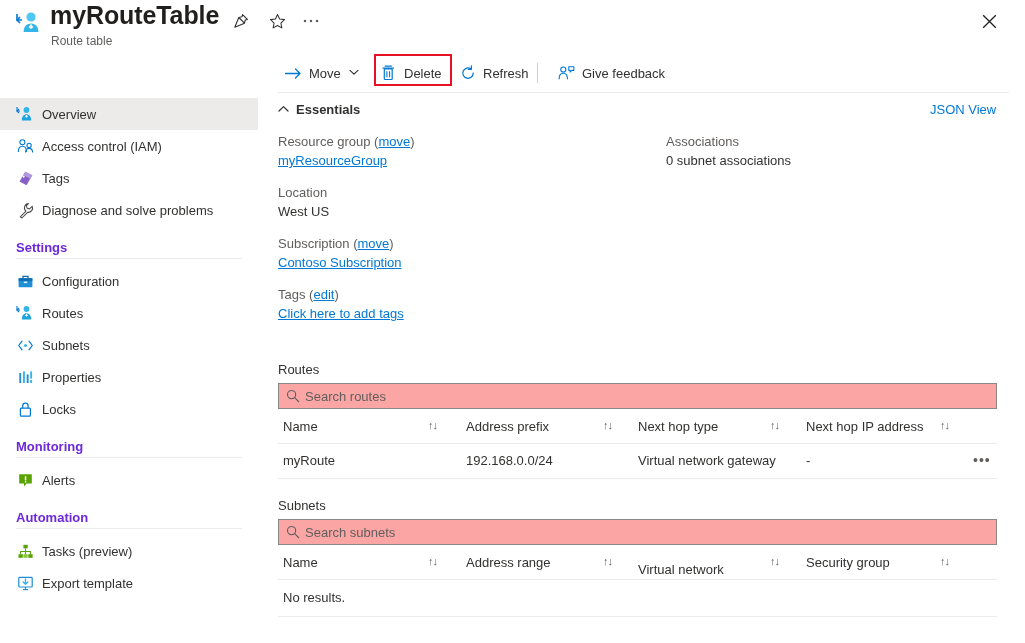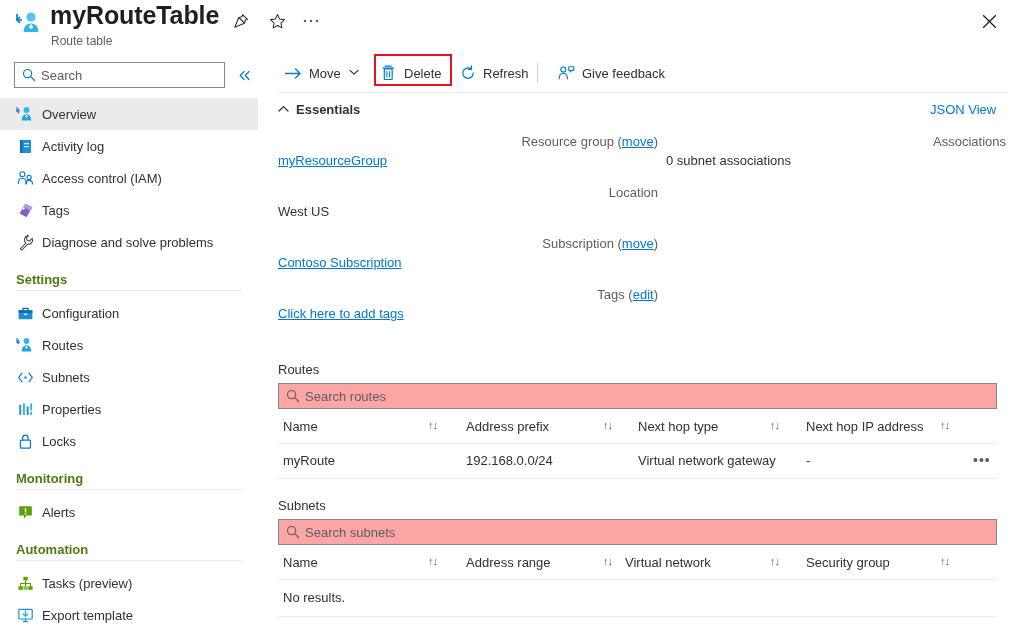--- a/index.html
+++ b/index.html
@@ -145,21 +145,21 @@
     font-size: 13px;
     color: #323130;
     white-space: nowrap;
   }
   .nav-section {
     padding-left: 16px;
     padding-top: 14px;
     padding-bottom: 3px;
     font-size: 13px;
     font-weight: 600;
-    color: #4d7c0f;
+    color: #6d28d9;
   }
   .nav-divider {
     height: 1px;
     background: #edebe9;
     margin: 0 16px 6px 16px;
   }
 
   
   #content {
     position: absolute;
@@ -261,21 +261,20 @@
     width: 731px;
   }
   .ess-col-left { position: absolute; left: 0; top: 0; width: 380px; }
   .ess-col-right { position: absolute; left: 388px; top: 0; width: 340px; }
   .ess-field { margin-bottom: 13px; }
   .ess-label {
     font-size: 13px;
     color: #605e5c;
     line-height: 19px;
     white-space: nowrap;
-    text-align: right;
   }
   .ess-value {
     font-size: 13px;
     color: #323130;
     line-height: 19px;
     white-space: nowrap;
   }
   .ess-link {
     font-size: 13px;
     color: #0078d4;
@@ -423,60 +422,33 @@
 
   <div id="close-button">
     <svg width="15" height="15" viewBox="0 0 15 15">
       <path d="M1.2 1.2 L13.8 13.8 M13.8 1.2 L1.2 13.8" stroke="#201f1e" stroke-width="1.3"></path>
     </svg>
   </div>
 </div>
 
 <div id="sidebar">
 
-  <div id="sidebar-search-row">
-    <div id="sidebar-search-box">
-      <div id="sidebar-search-icon">
-        <svg width="14" height="14" viewBox="0 0 14 14">
-          <circle cx="5.6" cy="5.6" r="4.1" fill="none" stroke="#0078d4" stroke-width="1.1"></circle>
-          <path d="M8.7 8.7 L13 13" stroke="#0078d4" stroke-width="1.1"></path>
-        </svg>
-      </div>
-      <input id="sidebar-search-input" type="text" placeholder="Search" style="">
-    </div>
-    <div id="sidebar-collapse-button">
-      <svg width="13" height="13" viewBox="0 0 13 13">
-        <path d="M6 2.5 L2.2 6.5 L6 10.5 M11 2.5 L7.2 6.5 L11 10.5" fill="none" stroke="#0078d4" stroke-width="1.2" stroke-linecap="round" stroke-linejoin="round"></path>
-      </svg>
-    </div>
-  </div>
 
   <div id="sidebar-nav">
       <div class="nav-item selected">
         <span class="nav-item-icon">
           <svg width="18" height="18" viewBox="0 0 18 18">
             <path d="M1 2 L1 6 L4 6" fill="none" stroke="#0078d4" stroke-width="1.1"></path>
             <path d="M3 4 L1 6 L3 8" fill="none" stroke="#0078d4" stroke-width="1.1"></path>
             <circle cx="10.5" cy="5" r="2.9" fill="#33b5e8"></circle>
             <path d="M5.8 15.5 C5.8 11.4 7.9 9.3 10.5 9.3 C13.1 9.3 15.2 11.4 15.2 15.5 Z" fill="#1ea5dd"></path>
             <path d="M10.5 9.4 L9 11.6 L10.5 12.8 L12 11.6 Z" fill="#eef8fd"></path>
           </svg>
         </span>
         <span class="nav-item-label">Overview</span>
-      </div>
-      <div class="nav-item">
-        <span class="nav-item-icon">
-          <svg width="17" height="17" viewBox="0 0 17 17">
-            <rect x="3" y="2" width="11" height="13" rx="0.8" fill="#1e8fd5"></rect>
-            <rect x="3" y="2" width="2.4" height="13" fill="#0f6cb0"></rect>
-            <rect x="7" y="5" width="5" height="1.3" fill="#cfe8f7"></rect>
-            <rect x="7" y="8" width="5" height="1.3" fill="#cfe8f7"></rect>
-          </svg>
-        </span>
-        <span class="nav-item-label">Activity log</span>
       </div>
       <div class="nav-item">
         <span class="nav-item-icon">
           <svg width="17" height="17" viewBox="0 0 17 17">
             <circle cx="5.4" cy="4.3" r="2.5" fill="none" stroke="#0078d4" stroke-width="1.1"></circle>
             <path d="M1.3 14 C1.3 10 3.1 8.3 5.4 8.3 C7.7 8.3 9.5 10 9.5 14" fill="none" stroke="#0078d4" stroke-width="1.1"></path>
             <circle cx="12.1" cy="7.4" r="2.1" fill="none" stroke="#0078d4" stroke-width="1.1"></circle>
             <path d="M8.6 14.6 C8.6 11.4 10.2 10.4 12.1 10.4 C14 10.4 15.6 11.4 15.6 14.6" fill="none" stroke="#0078d4" stroke-width="1.1"></path>
           </svg>
         </span>
@@ -741,21 +713,21 @@
         </svg>
       </div>
       <input class="table-search-input" type="text" placeholder="Search subnets" style="">
     </div>
     <div class="grid-table" id="subnets-grid">
         <div class="grid-header-row">
           <div class="grid-col-head" style="left: 5px;">Name</div>
           <div class="sort-glyph" style="left: 150px;">↑↓</div>
           <div class="grid-col-head" style="left: 188px;">Address range</div>
           <div class="sort-glyph" style="left: 325px;">↑↓</div>
-          <div class="grid-col-head" style="left: 347px;">Virtual network</div>
+          <div class="grid-col-head" style="left: 360px; margin-top: 7px;">Virtual network</div>
           <div class="sort-glyph" style="left: 492px;">↑↓</div>
           <div class="grid-col-head" style="left: 528px;">Security group</div>
           <div class="sort-glyph" style="left: 662px;">↑↓</div>
         </div>
         <div class="empty-row">
           <div class="empty-text">No results.</div>
         </div>
       </div>
   </div>
 

